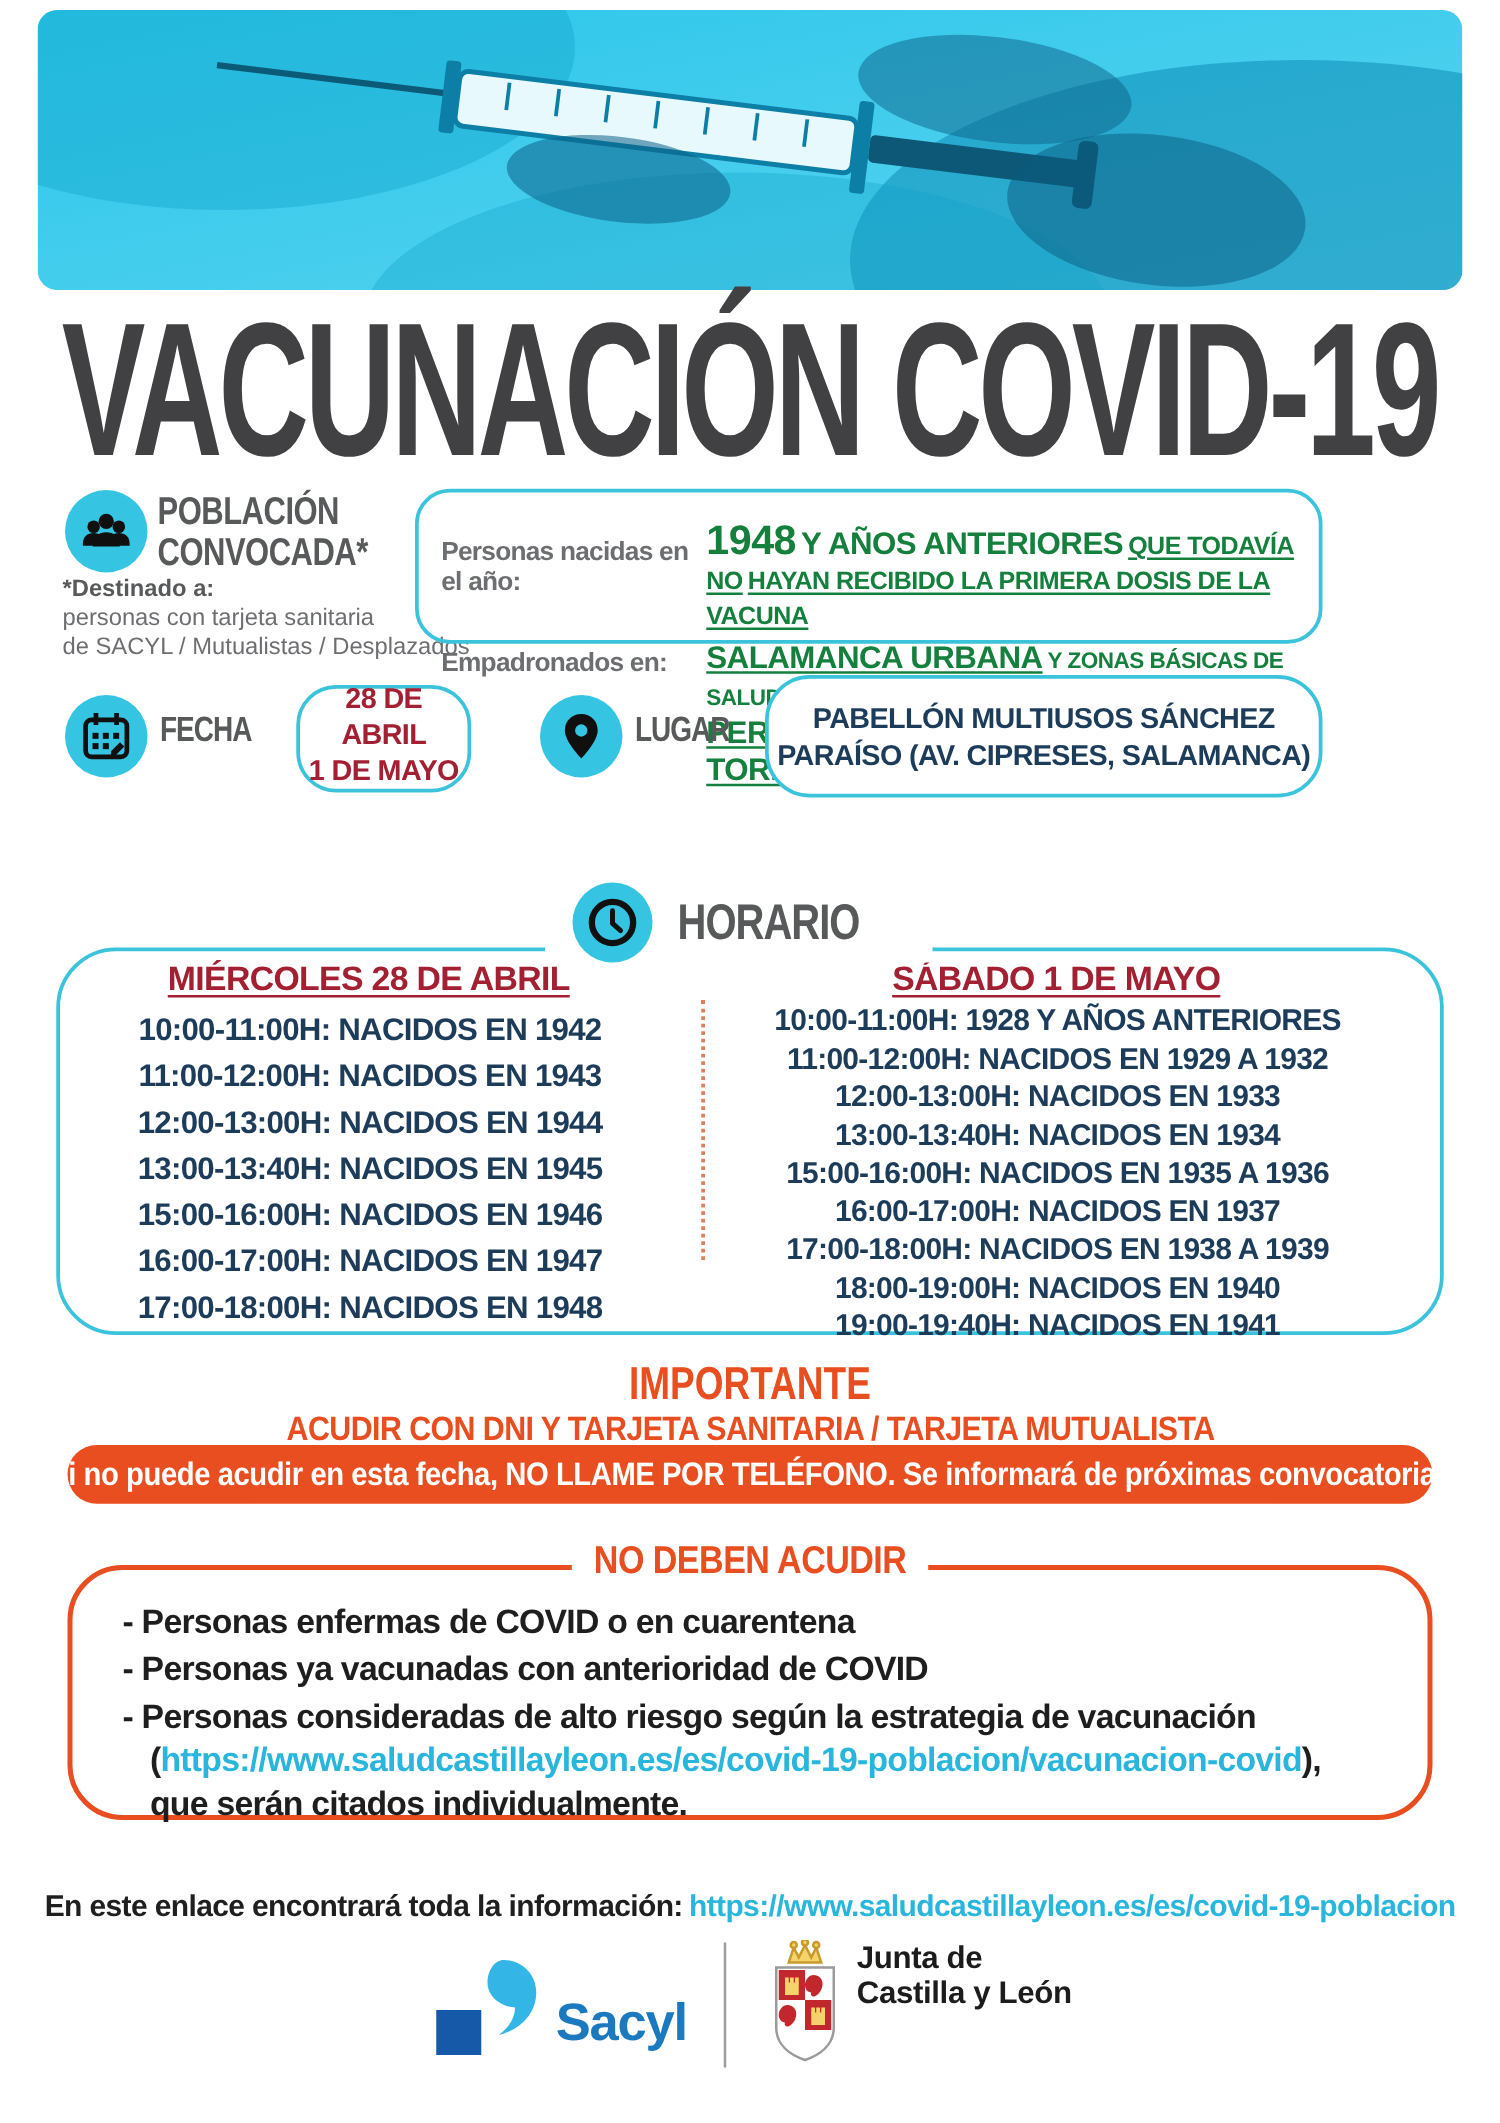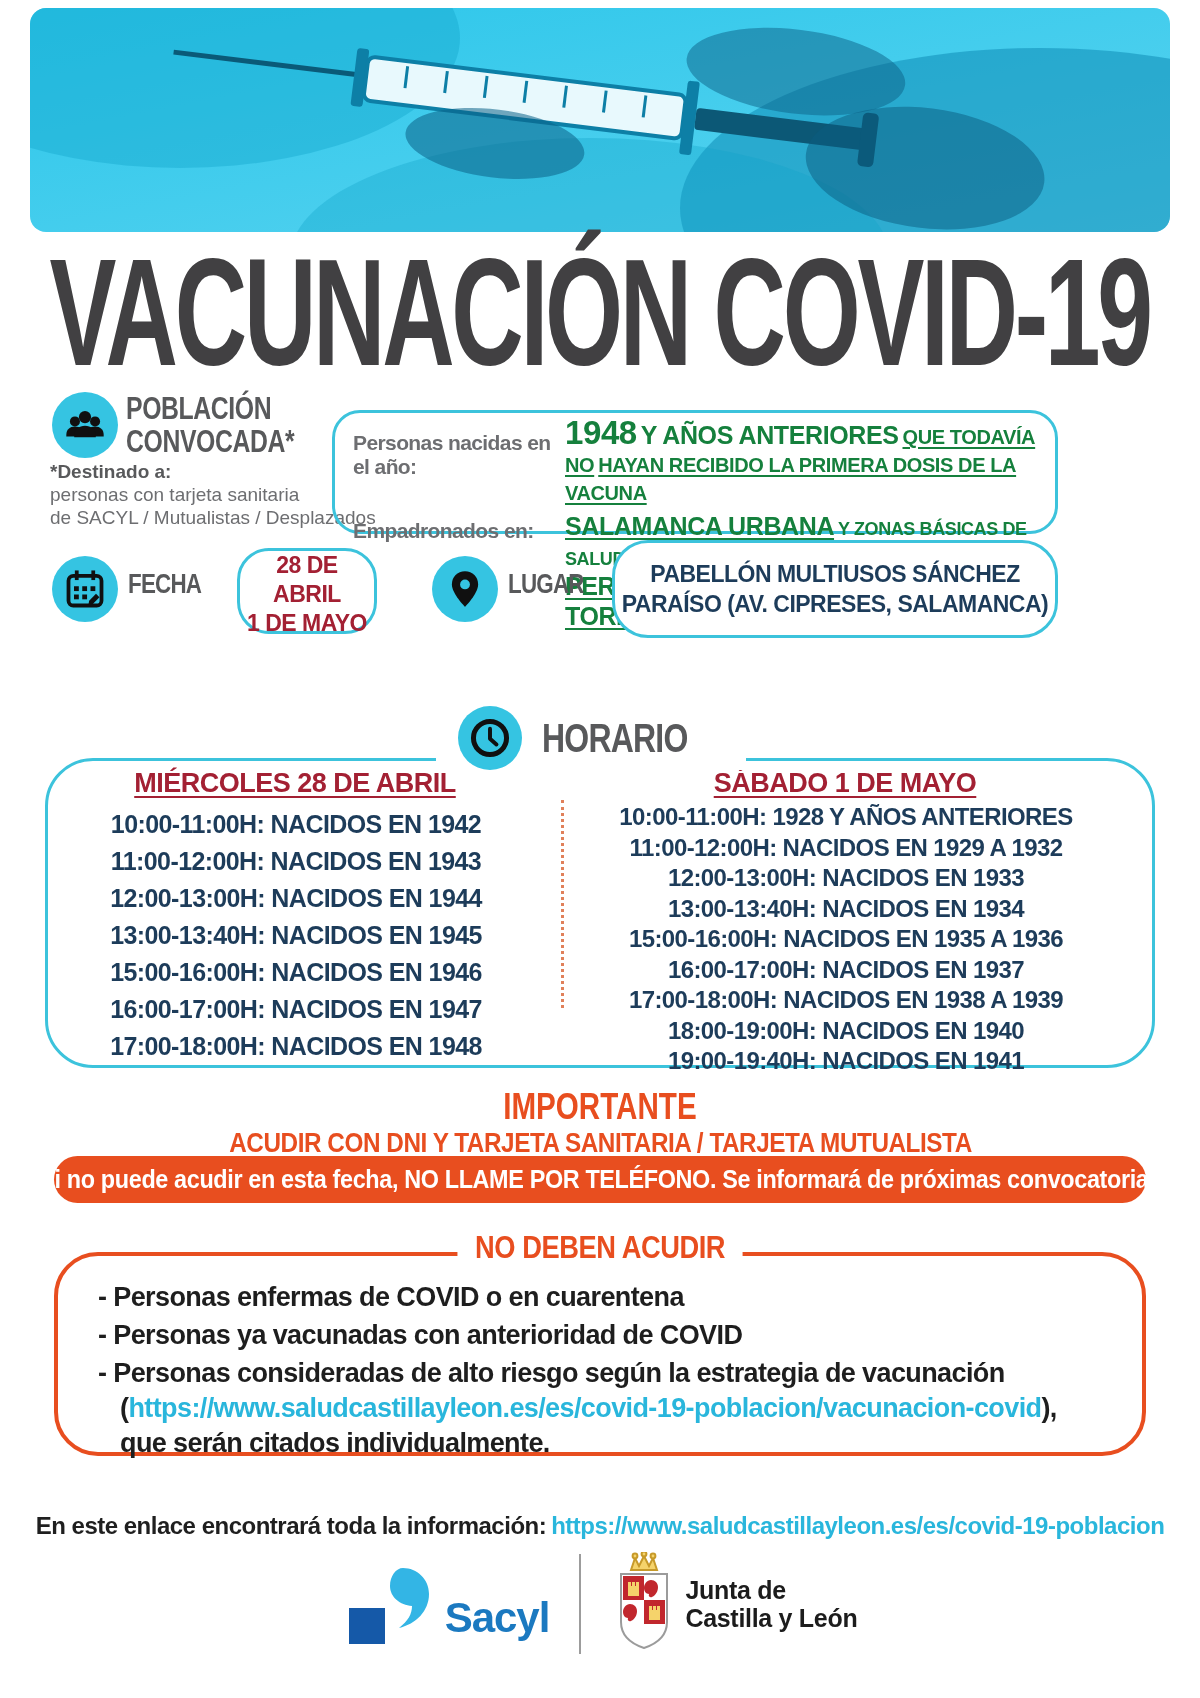--- a/index.html
+++ b/index.html
@@ -21,39 +21,39 @@
          letter-spacing:-5px;display:inline-block;transform:scaleX(.66);white-space:nowrap;}
 
   
   .pob-icon{left:52px;top:392px;width:66px;height:66px;border-radius:50%;background:#35c4e2;}
   .pob-head{left:126px;top:392px;font-size:31px;line-height:33px;font-weight:700;color:#58595b;letter-spacing:-.5px;}
   .pob-note{left:50px;top:460px;font-size:19px;line-height:23px;color:#6d6e71;}
   .pob-note .first{font-weight:700;color:#58595b;}
 
   
   .elig{left:332px;top:391px;width:726px;height:124px;border:3px solid #3cc3dc;border-radius:28px;
-        box-sizing:border-box;padding:6px 14px 4px 18px;margin-top:19px;}
+        box-sizing:border-box;padding:24px 14px 4px 18px;}
   .elig-row{display:flex;align-items:flex-start;}
   .elig-label{flex:0 0 212px;color:#6d6e71;font-weight:700;font-size:21px;letter-spacing:-.6px;}
   .elig-content{flex:1;color:#15803d;font-weight:700;letter-spacing:-.4px;line-height:27px;}
   .elig u, .elig .u{text-decoration:underline;text-underline-offset:3px;text-decoration-thickness:2px;}
   .yr{font-size:33px;}
   .mid1{font-size:25px;}
   .sm{font-size:20px;}
   .big2{font-size:25px;}
   .sm2{font-size:18px;}
 
   
   .circle-icon{width:66px;height:66px;border-radius:50%;background:#35c4e2;display:flex;justify-content:center;align-items:center;}
   .row-label{font-size:28px;font-weight:700;color:#58595b;letter-spacing:-1px;}
   .cyanbox{border:3px solid #3cc3dc;background:#fff;box-sizing:border-box;color:#a32033;text-align:center;}
   .fecha-icon{left:52px;top:556px;}
   .fecha-label{left:128px;top:568px;}
   .fecha-box{left:237px;top:548px;width:140px;height:86px;border-radius:32px;
-             display:flex;flex-direction:column;justify-content:flex-start;}
+             display:flex;flex-direction:column;justify-content:flex-end;}
   .fecha-box div{font-size:23px;font-weight:700;line-height:29px;letter-spacing:-.5px;}
   .lugar-icon{left:432px;top:556px;}
   .lugar-label{left:508px;top:568px;}
   .lugar-box{left:612px;top:540px;width:446px;height:98px;border-radius:36px;color:#1d3c5a;
              display:flex;flex-direction:column;justify-content:center;}
   .lugar-box div{font-size:23px;font-weight:700;line-height:30px;letter-spacing:-.5px;}
 
   
   .hor-box{left:45px;top:758px;width:1110px;height:310px;border:3px solid #3cc3dc;border-radius:48px;box-sizing:border-box;}
   .hor-head{left:436px;top:706px;background:#fff;padding:0 22px;display:flex;align-items:center;gap:20px;z-index:3;}
@@ -84,21 +84,21 @@
             padding-left:22px;text-indent:-22px;margin-bottom:3px;}
   .link{color:#29b6dc;}
 
   
   .foot-line{left:0;top:1512px;width:1200px;text-align:center;font-size:24px;font-weight:700;color:#1f1f1f;letter-spacing:-.5px;}
   .foot-line .link{margin-left:5px;}
   .logos{left:0;top:1552px;width:1200px;display:flex;justify-content:center;align-items:center;gap:30px;}
   .sacyl{display:flex;align-items:flex-end;gap:10px;}
   .sacyl-word{font-size:42px;font-weight:700;color:#1b79c0;letter-spacing:-1px;line-height:40px;padding-bottom:14px;}
   .logo-div{width:2px;height:100px;background:#9c9c9c;}
-  .junta{display:flex;align-items:center;gap:8px;}
+  .junta{display:flex;align-items:flex-start;gap:8px;}
   .junta-text div{font-size:25px;line-height:28px;color:#1c1c1c;letter-spacing:-.3px;}
   .junta-text .l1{font-weight:700;}
   .junta-text .l2{font-weight:700;}
 </style>
 </head>
 <body>
 
 <div class="poster">
 
   <div class="abs photo">

